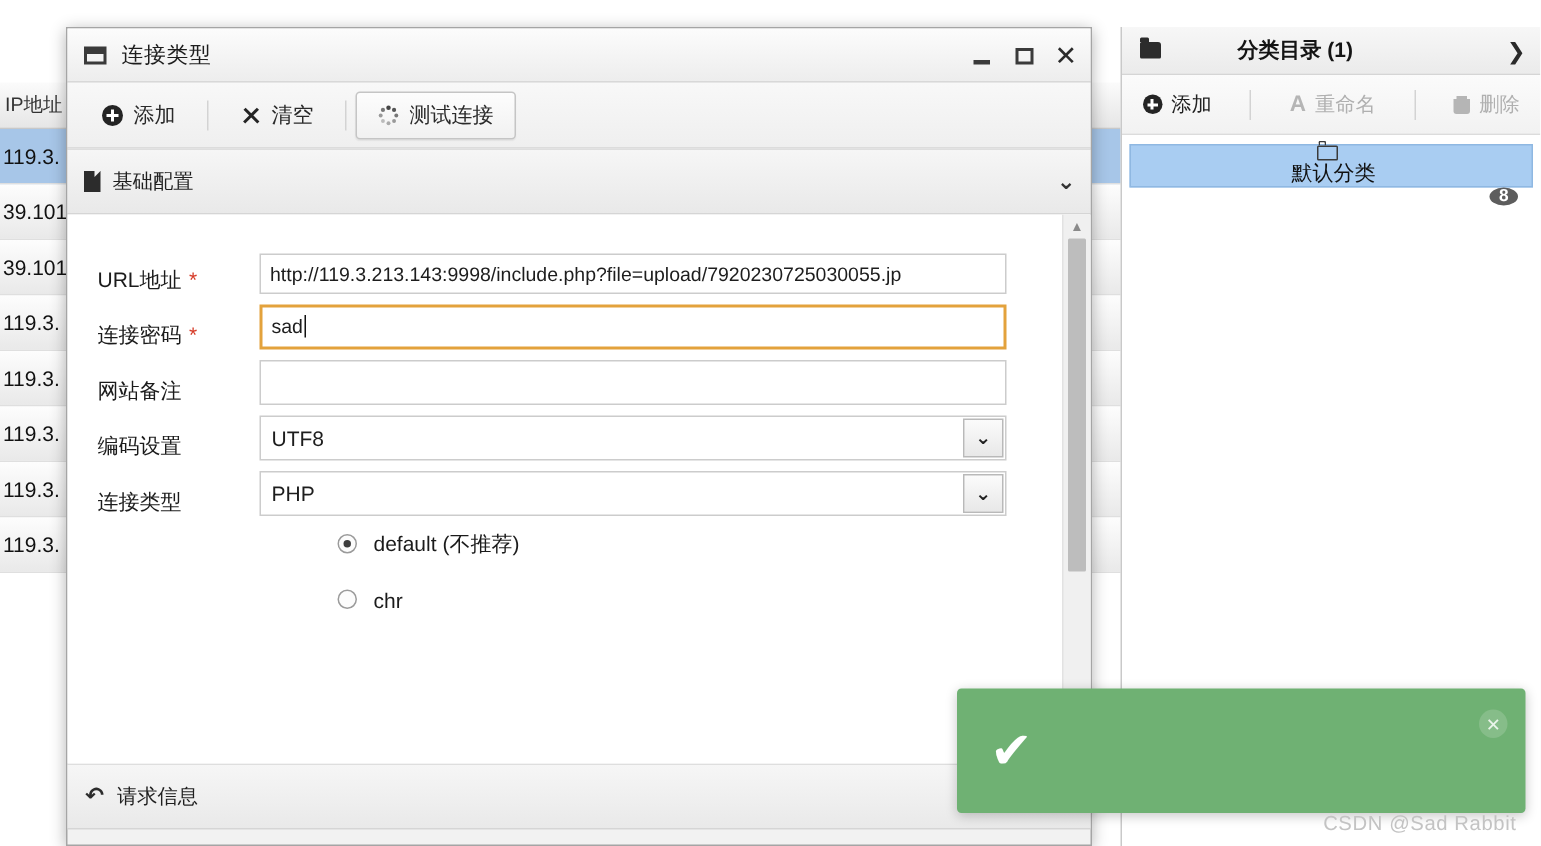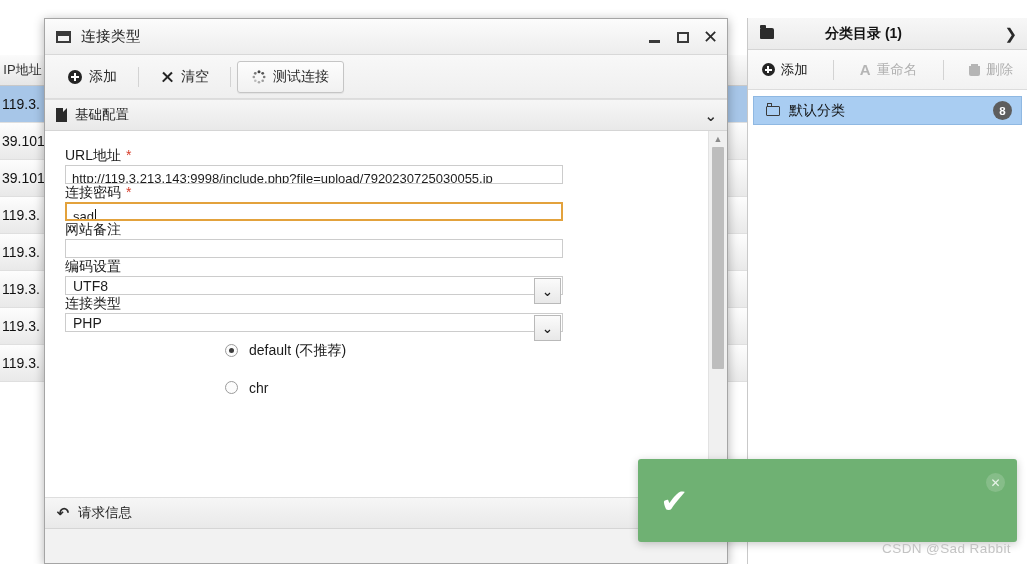--- a/index.html
+++ b/index.html
@@ -195,21 +195,21 @@
     width: 13px; height: 2.4px; background: #242424;
   }
   .ico-x::before { transform: rotate(45deg); }
   .ico-x::after  { transform: rotate(-45deg); }
   .ico-spin {
     width: 14px; height: 14px; position: relative; flex: 0 0 auto;
   }
 
   
   .section-head {
-    height: 32px;
+    height: 44px;
     background: linear-gradient(#f6f6f6, #e9e9e9);
     border-top: 1px solid #dedede;
     border-bottom: 1px solid #d5d5d5;
     display: flex;
     align-items: center;
     padding: 0 10px 0 11px;
     font-size: 13.5px;
     color: #1f1f1f;
     box-sizing: border-box;
     cursor: default;
@@ -252,24 +252,23 @@
 
   
   .form-area {
     position: relative;
     height: 366px;
     background: #ffffff;
     overflow: hidden;
   }
   .frow {
     display: flex;
-    align-items: flex-start;
+    align-items: flex-end;
     height: 37px;
     padding-left: 20px;
-    flex-direction: column;
   }
   .frow.first { margin-top: 16px; }
   .flabel {
     width: 108px;
     font-size: 14px;
     color: #1b1b1b;
     flex: 0 0 auto;
     white-space: nowrap;
   }
   .req {
@@ -481,20 +480,21 @@
   .rp-item {
     height: 29px;
     display: flex;
     align-items: center;
     padding: 0 9px 0 12px;
     font-size: 14px;
     color: #111;
     border: 1px solid transparent;
     box-sizing: border-box;
     cursor: default;
+    flex-direction: column;
   }
   .rp-item.selected {
     background: #a9cdf2;
     border-color: #8fb8e2;
   }
   .ico-folder-o {
     width: 14px; height: 10px;
     border: 1.6px solid #3a3a3a;
     border-radius: 1px;
     position: relative;

